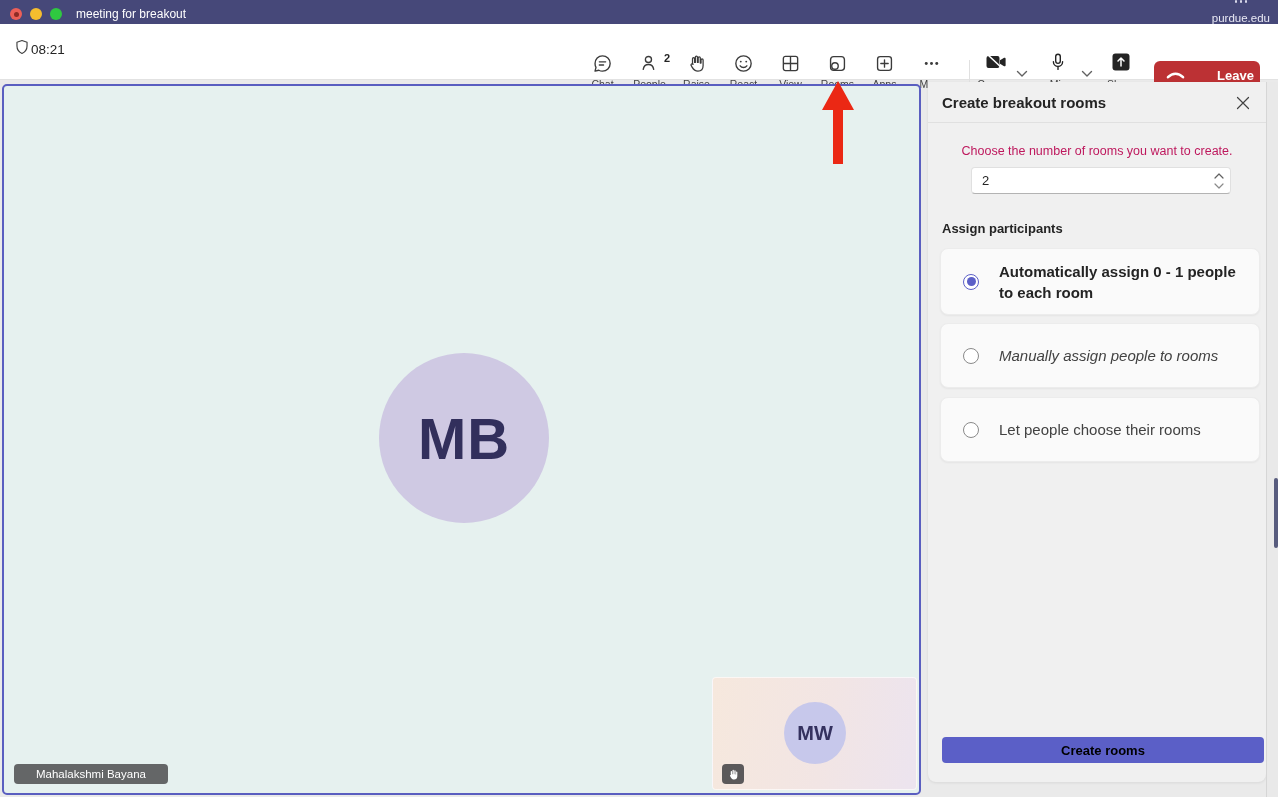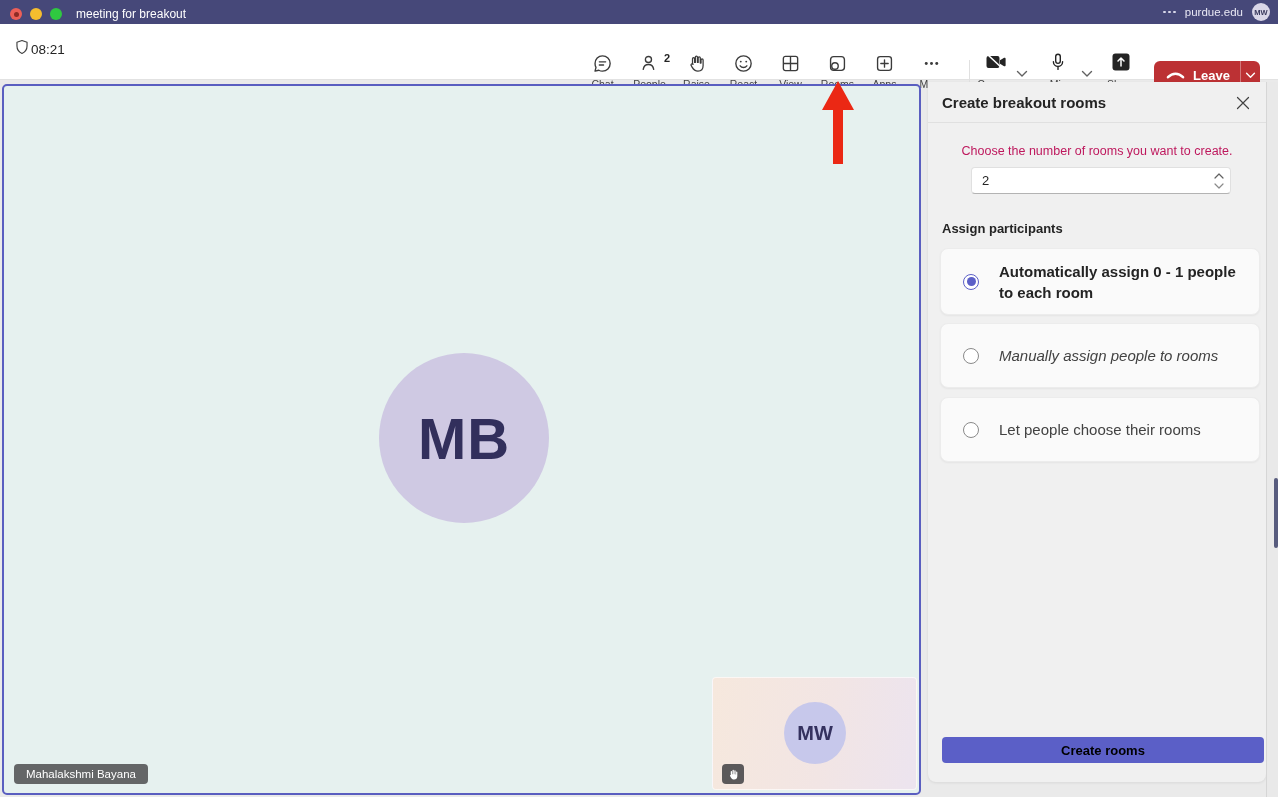--- a/index.html
+++ b/index.html
@@ -8,49 +8,49 @@
 
   
   .titlebar { position:absolute; left:0; top:0; width:1278px; height:28px; background:#464879; display:flex; align-items:center; }
   .lights { display:flex; gap:8px; margin-left:10px; }
   .light { width:12px; height:12px; border-radius:50%; position:relative; }
   .light.red { background:#ec5f57; }
   .light.red::after { content:""; position:absolute; left:3.5px; top:3.5px; width:5px; height:5px; border-radius:50%; background:#8e2b25; }
   .light.yellow { background:#f5bd2e; }
   .light.green { background:#2fc840; }
   .tb-title { color:#ffffff; font-size:12px; margin-left:14px; }
-  .tb-right { position:absolute; right:8px; top:0; height:24px; display:flex; align-items:center; gap:9px; }
+  .tb-right { position:absolute; right:8px; top:0; height:24px; display:flex; align-items:center; gap:9px;flex-direction:column; }
   .tb-more { display:flex; gap:2.5px; }
   .tb-more i { width:2.5px; height:2.5px; border-radius:50%; background:#d8d8ea; }
   .tb-account { color:#e8e8f4; font-size:11.5px; }
   .tb-avatar { width:18px; height:18px; border-radius:50%; background:#d9d6e8; color:#3a3a5e; font-size:7.5px; font-weight:700; display:flex; align-items:center; justify-content:center; }
 
   
   .toolbar { position:absolute; left:0; top:24px; width:1278px; height:56px; background:#ffffff; border-bottom:1px solid #e2e2e2; }
   .timer { position:absolute; left:13px; top:14px; display:flex; align-items:center; color:#242424; font-size:13.5px; }
   .tb-items { position:absolute; left:579px; top:28px; display:flex; }
   .tb-item { position:relative; width:47px; height:38px; display:flex; flex-direction:column; align-items:center; justify-content:space-between; cursor:pointer; }
   .tb-item .ticon { height:22px; display:flex; align-items:flex-end; position:relative; }
   .tb-item .tlabel { font-size:10.5px; color:#424242; line-height:11px; }
   .tb-item.active::after { content:""; position:absolute; left:4px; right:4px; bottom:-6px; height:3px; border-radius:2px; background:#5b5fc7; }
   .badge { position:absolute; right:-10px; top:0; font-size:11px; font-weight:700; color:#242424; }
   .vdivider { position:absolute; left:969px; top:36px; width:1px; height:30px; background:#e0e0e0; }
   .dev-group { position:absolute; top:28px; display:flex; flex-direction:column; align-items:center; justify-content:space-between; height:38px; cursor:pointer; }
   .dev-label { font-size:10.5px; color:#424242; line-height:11px; }
   .chev-btn { position:absolute; top:40px; cursor:pointer; }
-  .leave-btn { position:absolute; left:1154px; top:37px; width:106px; height:28px; background:#bc3134; border-radius:6px; display:flex; align-items:center; color:#fff; cursor:pointer; }
+  .leave-btn { position:absolute; left:1154px; top:37px; width:106px; height:28px; background:#bc3134; border-radius:6px; display:flex; align-items:center; color:#fff; cursor:pointer;gap:24px; }
   .leave-btn .l-ic { margin-left:12px; }
   .leave-btn .l-txt { font-size:13px; font-weight:600; margin-left:8px; }
   .leave-btn .l-sep { width:1px; height:28px; background:rgba(255,255,255,.35); margin-left:10px; }
   .leave-btn .l-chev { width:24px; display:flex; justify-content:center; }
 
   
   .stage { position:absolute; left:2px; top:84px; width:919px; height:711px; background:#e6f1ef; border:2.5px solid #5a5ec0; border-radius:5px; }
   .avatar-big { position:absolute; left:375px; top:267px; width:170px; height:170px; border-radius:50%; background:#cfc9e3; color:#322f5c; font-size:58px; font-weight:600; display:flex; align-items:center; justify-content:center; letter-spacing:1px; }
-  .name-pill { position:absolute; left:10px; bottom:9px; background:rgba(82,82,84,.88); color:#ffffff; font-size:11.5px; padding:4px 12px; border-radius:4px; }
+  .name-pill { position:absolute; left:10px; bottom:9px; background:rgba(82,82,84,.88); color:#ffffff; font-size:11.5px; padding:4px 22px; border-radius:4px; }
   .self-tile { position:absolute; left:708px; top:591px; width:205px; height:113px; border-radius:4px; background:linear-gradient(100deg,#f6e8dd 0%,#f2e5e4 55%,#ece4ef 100%); border:1px solid rgba(255,255,255,.65); }
   .avatar-small { position:absolute; left:71px; top:24px; width:62px; height:62px; border-radius:50%; background:#c7c8eb; color:#34315f; font-size:20px; font-weight:600; display:flex; align-items:center; justify-content:center; }
   .hand-badge { position:absolute; left:9px; top:86px; width:22px; height:20px; border-radius:4px; background:rgba(70,70,72,.88); display:flex; align-items:center; justify-content:center; }
 
   
   .red-arrow { position:absolute; left:820px; top:80px; pointer-events:none; }
 
   
   .panel { position:absolute; left:928px; top:82px; width:338px; height:700px; background:#f0f0f0; border-radius:0 0 8px 8px; box-shadow:0 1px 3px rgba(0,0,0,.08); }
   .panel-header { position:relative; height:41px; border-bottom:1px solid #e0e0e0; }

